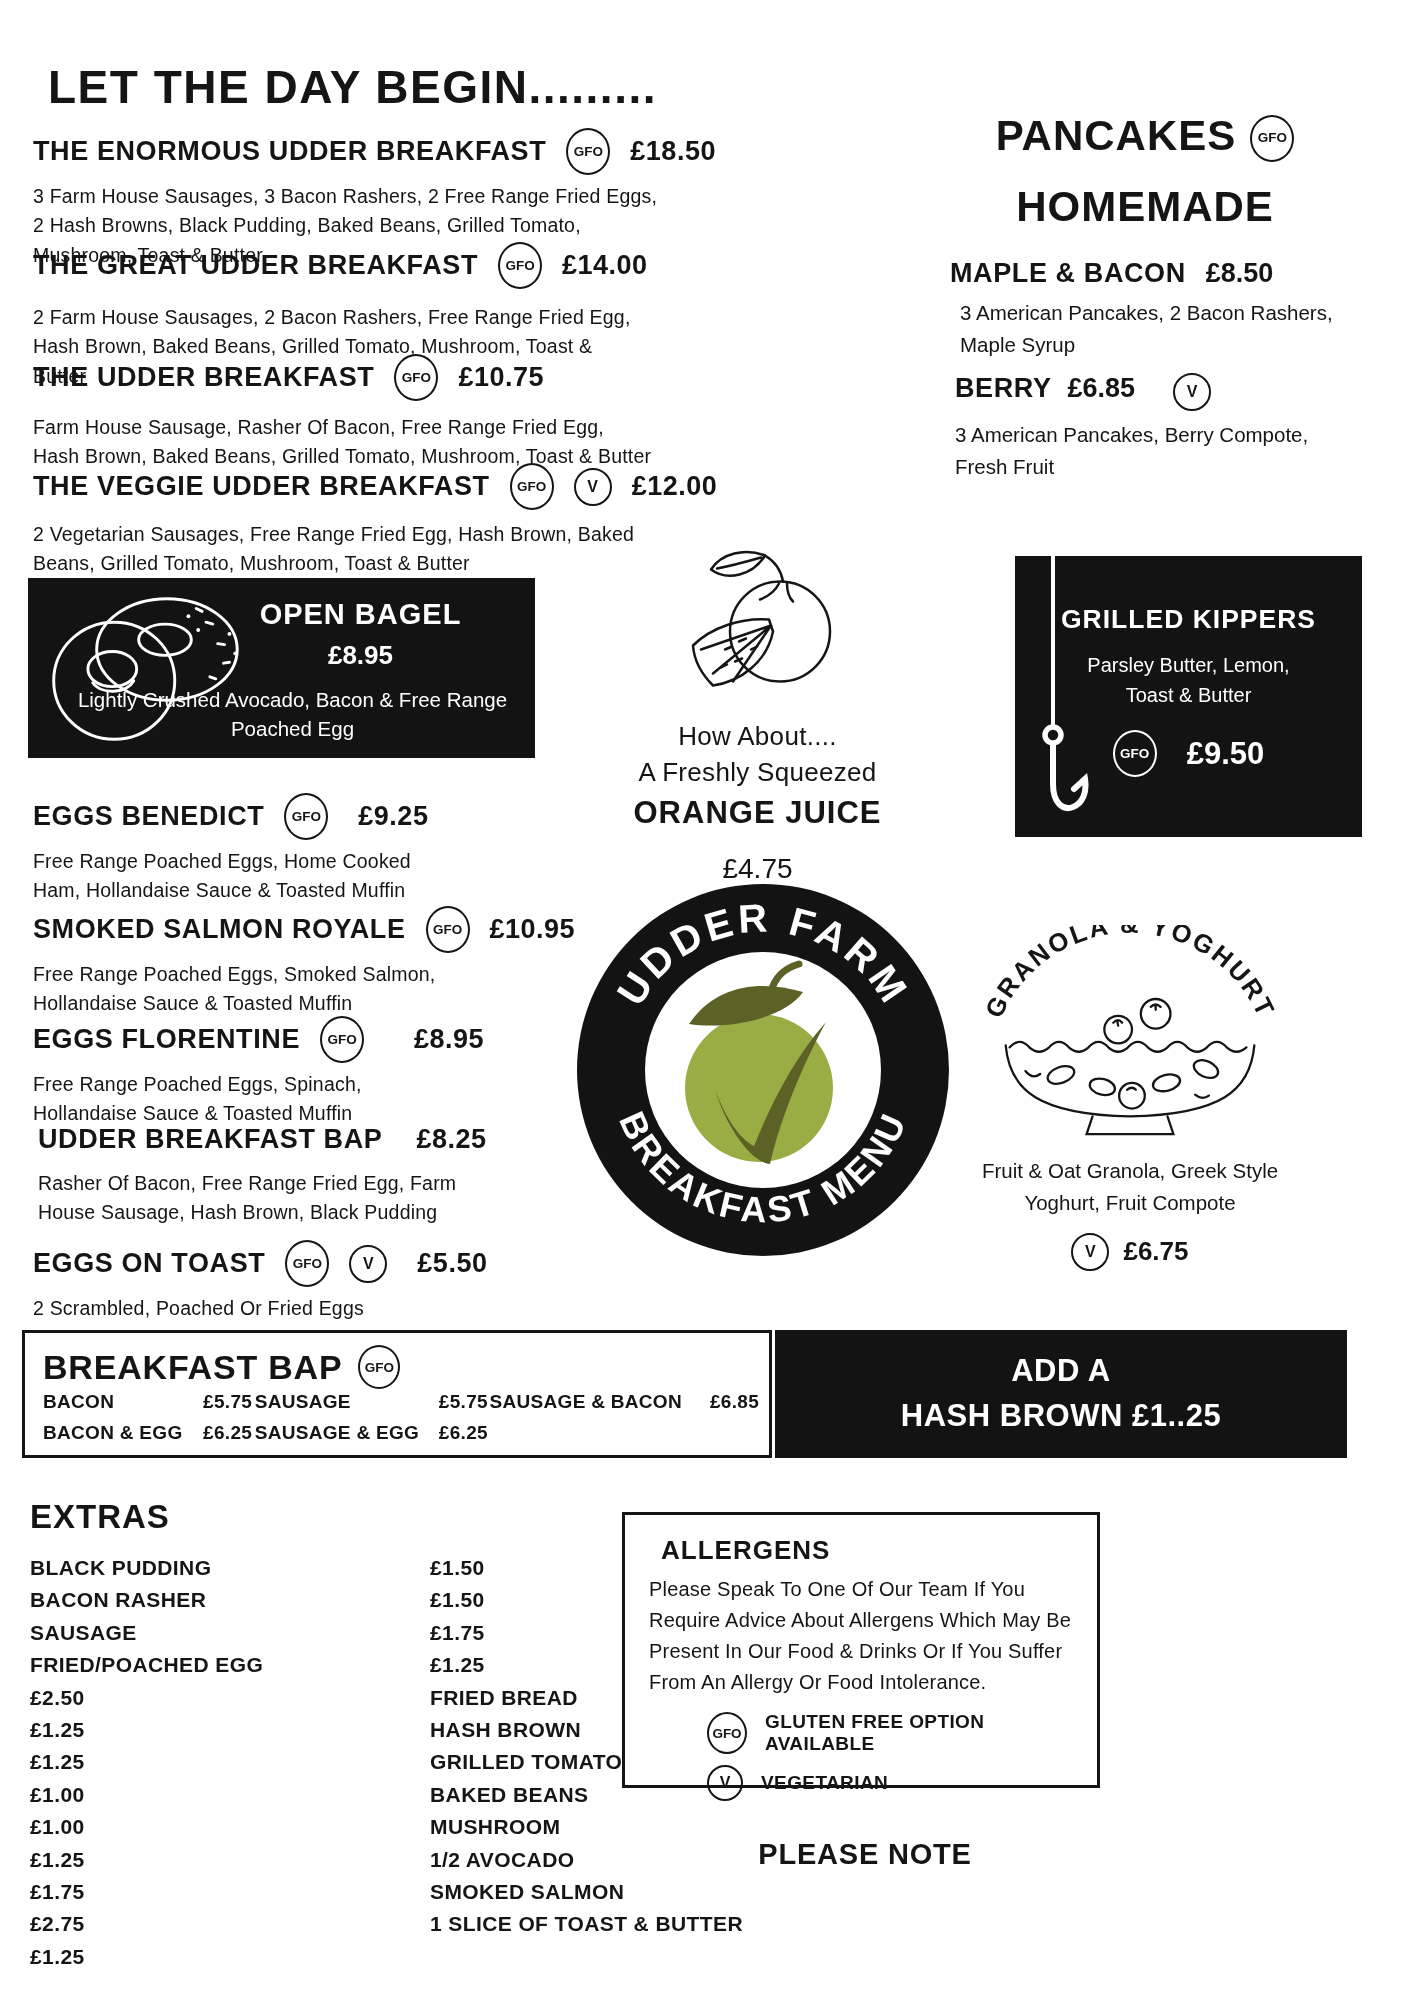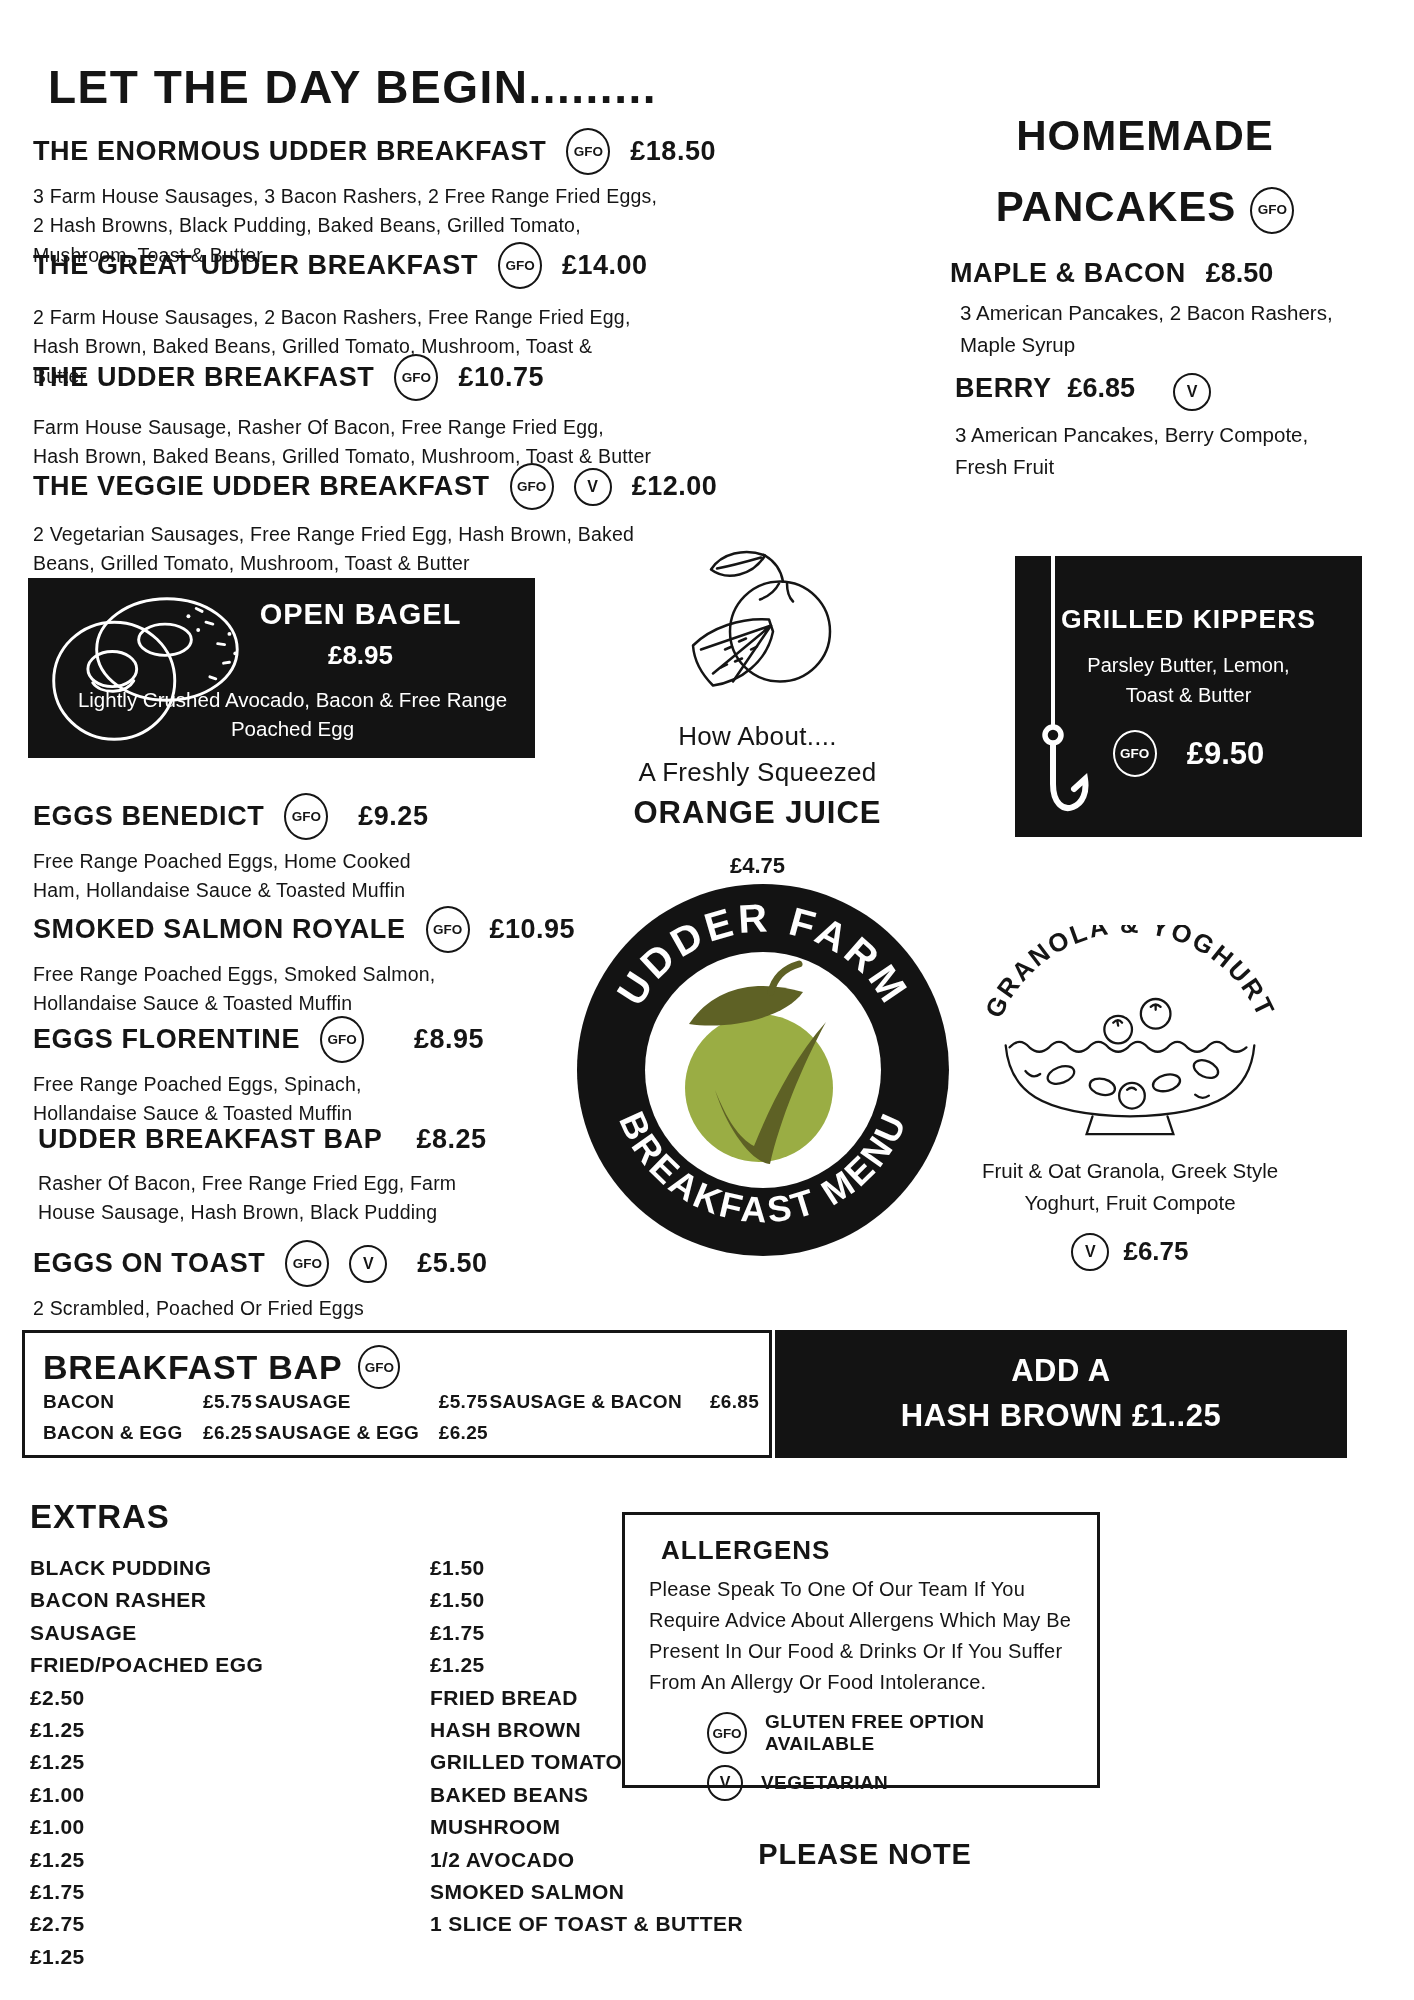--- a/index.html
+++ b/index.html
@@ -45,21 +45,21 @@
   .pancakes-title .badge{margin-left:14px}
   .pk-item{position:absolute}
   .pk-head{display:flex;gap:20px}
   .pk-name{font-size:27px;font-weight:bold;letter-spacing:.6px}
   .pk-price{font-size:27px;font-weight:bold}
   .pk-desc{font-size:20.5px;line-height:1.55;margin:8px 0 0 10px}
   
   .oj-block{left:585px;top:718px;width:345px;text-align:center}
   .oj-line{font-size:26px;letter-spacing:.3px;line-height:1.4}
   .oj-line3{font-size:31px;font-weight:bold;letter-spacing:1px;margin-top:4px}
-  .oj-price{font-size:22px;font-weight:bold;margin-top:22px}
+  .oj-price{font-size:28px;font-weight:normal;margin-top:22px}
   
   .granola-block{left:960px;top:925px;width:340px;text-align:center}
   .granola-desc{font-size:20.5px;line-height:1.55;margin-top:4px}
   .granola-row{display:flex;align-items:center;justify-content:center;gap:14px;margin-top:14px}
   .granola-price{font-size:26px;font-weight:bold}
   
   .bap-box{position:absolute;left:22px;top:1330px;width:750px;height:128px;border:3.5px solid #151515;background:#fff;box-sizing:border-box}
   .bap-head{display:flex;align-items:center;gap:16px;margin:12px 0 0 18px}
   .bap-title{font-size:34px;font-weight:bold;letter-spacing:.8px}
   .bap-grid{position:absolute;left:18px;top:58px;right:10px;display:flex}
@@ -195,24 +195,24 @@
   <div class="item-head">
     <span class="item-name">EGGS ON TOAST</span>
     <span class="badge">GFO</span>
     <span class="badge v">V</span>
     <span class="item-price" style="margin-left:10px">£5.50</span>
   </div>
   <p class="item-desc">2 Scrambled, Poached Or Fried Eggs</p>
 </section>
 
 <header class="abs pancakes-title">
-  <div>HOMEMADE</div>
   <div>
     <span>PANCAKES</span><span class="badge" style="display:inline-flex">GFO</span>
   </div>
+  <div>HOMEMADE</div>
 </header>
 
 <section class="pk-item" style="left:950px;top:258px;width:440px">
   <div class="pk-head">
     <span class="pk-name">MAPLE &amp; BACON</span>
     <span class="pk-price">£8.50</span>
   </div>
   <p class="pk-desc" style="width:420px">3 American Pancakes, 2 Bacon Rashers, Maple Syrup</p>
 </section>
 

